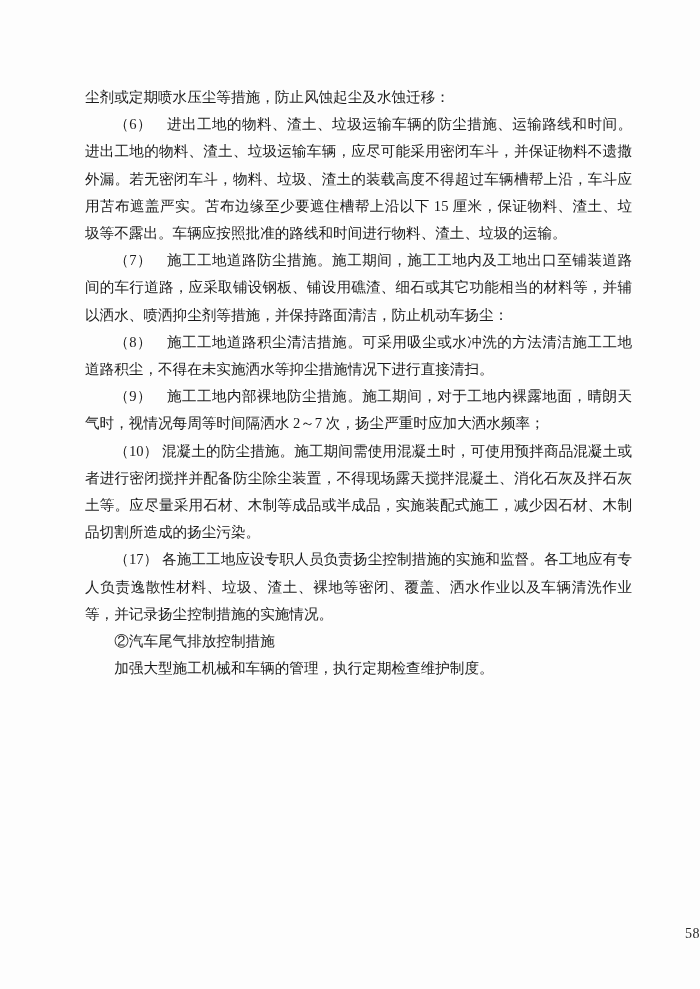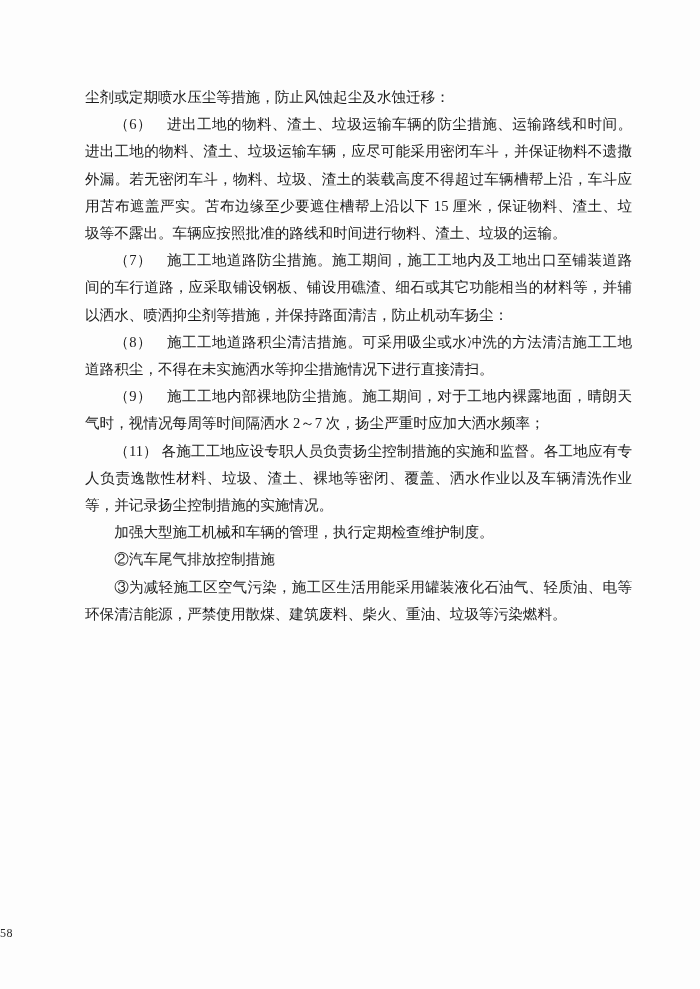--- a/index.html
+++ b/index.html
@@ -33,35 +33,35 @@
     word-break: break-all;
   }
   .content p.noindent {
     text-indent: 0;
   }
   .footer {
     position: absolute;
     top: 926px;
     left: 0;
     width: 100%;
-    text-align: left;
-    font-size: 12px;
+    text-align: right;
+    font-size: 14px;
     color: #2a2a2a;
     letter-spacing: 0.5px;
   }
 </style>
 </head>
 <body>
 
 <div class="page">
   <div class="content">
     <p class="noindent">尘剂或定期喷水压尘等措施，防止风蚀起尘及水蚀迁移：</p>
     <p>（6）　进出工地的物料、渣土、垃圾运输车辆的防尘措施、运输路线和时间。进出工地的物料、渣土、垃圾运输车辆，应尽可能采用密闭车斗，并保证物料不遗撒外漏。若无密闭车斗，物料、垃圾、渣土的装载高度不得超过车辆槽帮上沿，车斗应用苫布遮盖严实。苫布边缘至少要遮住槽帮上沿以下 15 厘米，保证物料、渣土、垃圾等不露出。车辆应按照批准的路线和时间进行物料、渣土、垃圾的运输。</p>
     <p>（7）　施工工地道路防尘措施。施工期间，施工工地内及工地出口至铺装道路间的车行道路，应采取铺设钢板、铺设用礁渣、细石或其它功能相当的材料等，并辅以洒水、喷洒抑尘剂等措施，并保持路面清洁，防止机动车扬尘：</p>
     <p>（8）　施工工地道路积尘清洁措施。可采用吸尘或水冲洗的方法清洁施工工地道路积尘，不得在未实施洒水等抑尘措施情况下进行直接清扫。</p>
     <p>（9）　施工工地内部裸地防尘措施。施工期间，对于工地内裸露地面，晴朗天气时，视情况每周等时间隔洒水 2～7 次，扬尘严重时应加大洒水频率；</p>
-    <p>（11） 各施工工地应设专职人员负责扬尘控制措施的实施和监督。各工地应有专人负责逸散性材料、垃圾、渣土、裸地等密闭、覆盖、洒水作业以及车辆清洗作业等，并记录扬尘控制措施的实施情况。</p>
+    <p>（10） 混凝土的防尘措施。施工期间需使用混凝土时，可使用预拌商品混凝土或者进行密闭搅拌并配备防尘除尘装置，不得现场露天搅拌混凝土、消化石灰及拌石灰土等。应尽量采用石材、木制等成品或半成品，实施装配式施工，减少因石材、木制品切割所造成的扬尘污染。</p>
+    <p>（17） 各施工工地应设专职人员负责扬尘控制措施的实施和监督。各工地应有专人负责逸散性材料、垃圾、渣土、裸地等密闭、覆盖、洒水作业以及车辆清洗作业等，并记录扬尘控制措施的实施情况。</p>
+    <p>②汽车尾气排放控制措施</p>
     <p>加强大型施工机械和车辆的管理，执行定期检查维护制度。</p>
-    <p>②汽车尾气排放控制措施</p>
-    <p>③为减轻施工区空气污染，施工区生活用能采用罐装液化石油气、轻质油、电等环保清洁能源，严禁使用散煤、建筑废料、柴火、重油、垃圾等污染燃料。</p>
   </div>
   <div class="footer">58</div>
 </div>
 
 </body></html>

